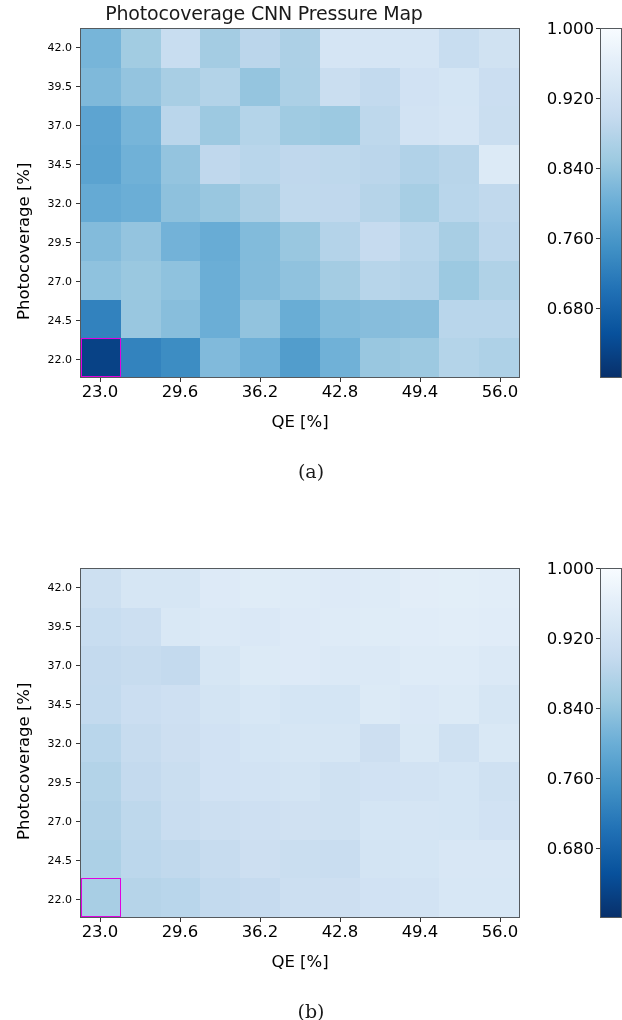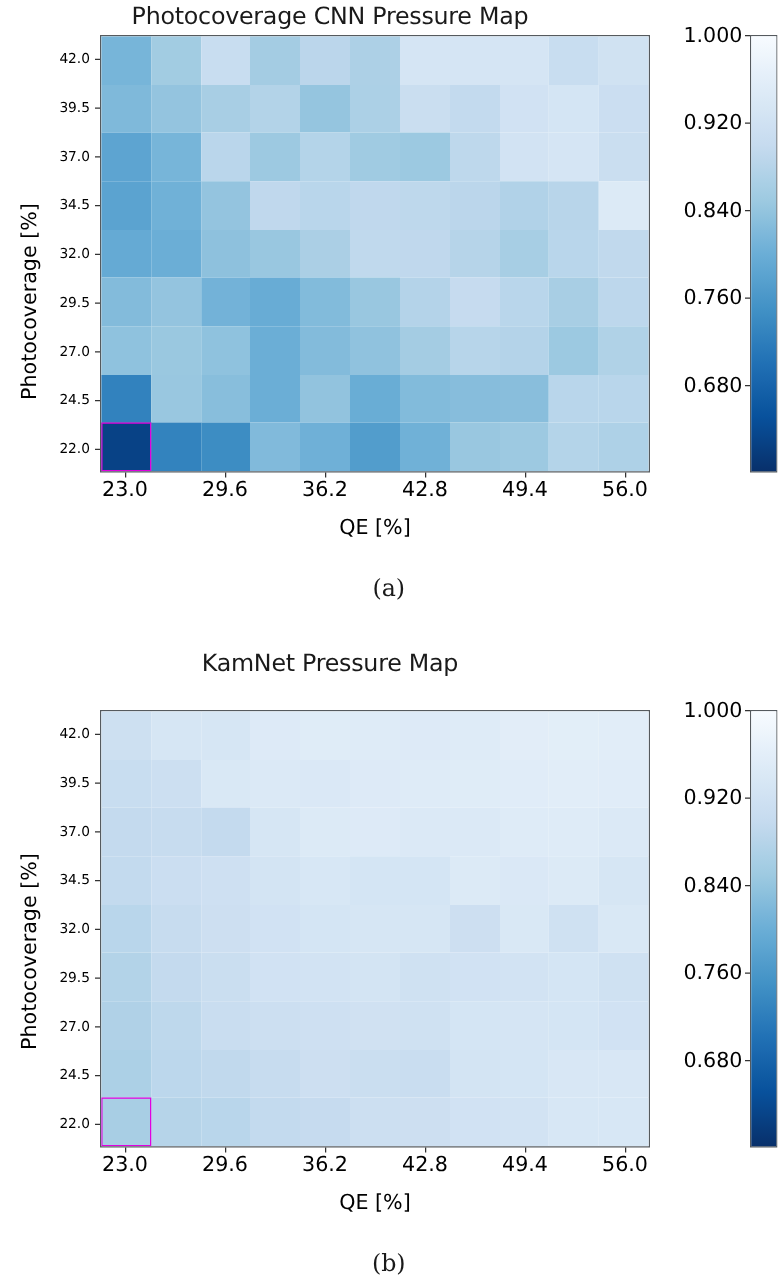--- a/index.html
+++ b/index.html
@@ -300,21 +300,20 @@
       <div class="cbtick" style="left: 528px; width: 66px; top: 238px;">0.760</div>
       <div class="cbtickmark" style="left: 596px; top: 238px;"></div>
       <div class="cbtick" style="left: 528px; width: 66px; top: 308px;">0.680</div>
       <div class="cbtickmark" style="left: 596px; top: 308px;"></div>
     </div>
 
   <div class="caption" style="top:460px;">(a)</div>
 </div>
 
 <div class="figure" id="fig-b">
-  <div class="panel-title" style="top:10px;">KamNet Pressure Map</div>
 
   <div class="ylabel" style="left:14px; top:330px;">Photocoverage [%]</div>
 
   <div class="axes" style="left:80px; top:58px; width:440px; height:350px;">
     <div class="grid" id="grid-b">
         <div class="cell" style="background: rgb(205, 224, 241);"></div>
         <div class="cell" style="background: rgb(214, 230, 244);"></div>
         <div class="cell" style="background: rgb(214, 230, 244);"></div>
         <div class="cell" style="background: rgb(221, 234, 247);"></div>
         <div class="cell" style="background: rgb(223, 236, 247);"></div>

